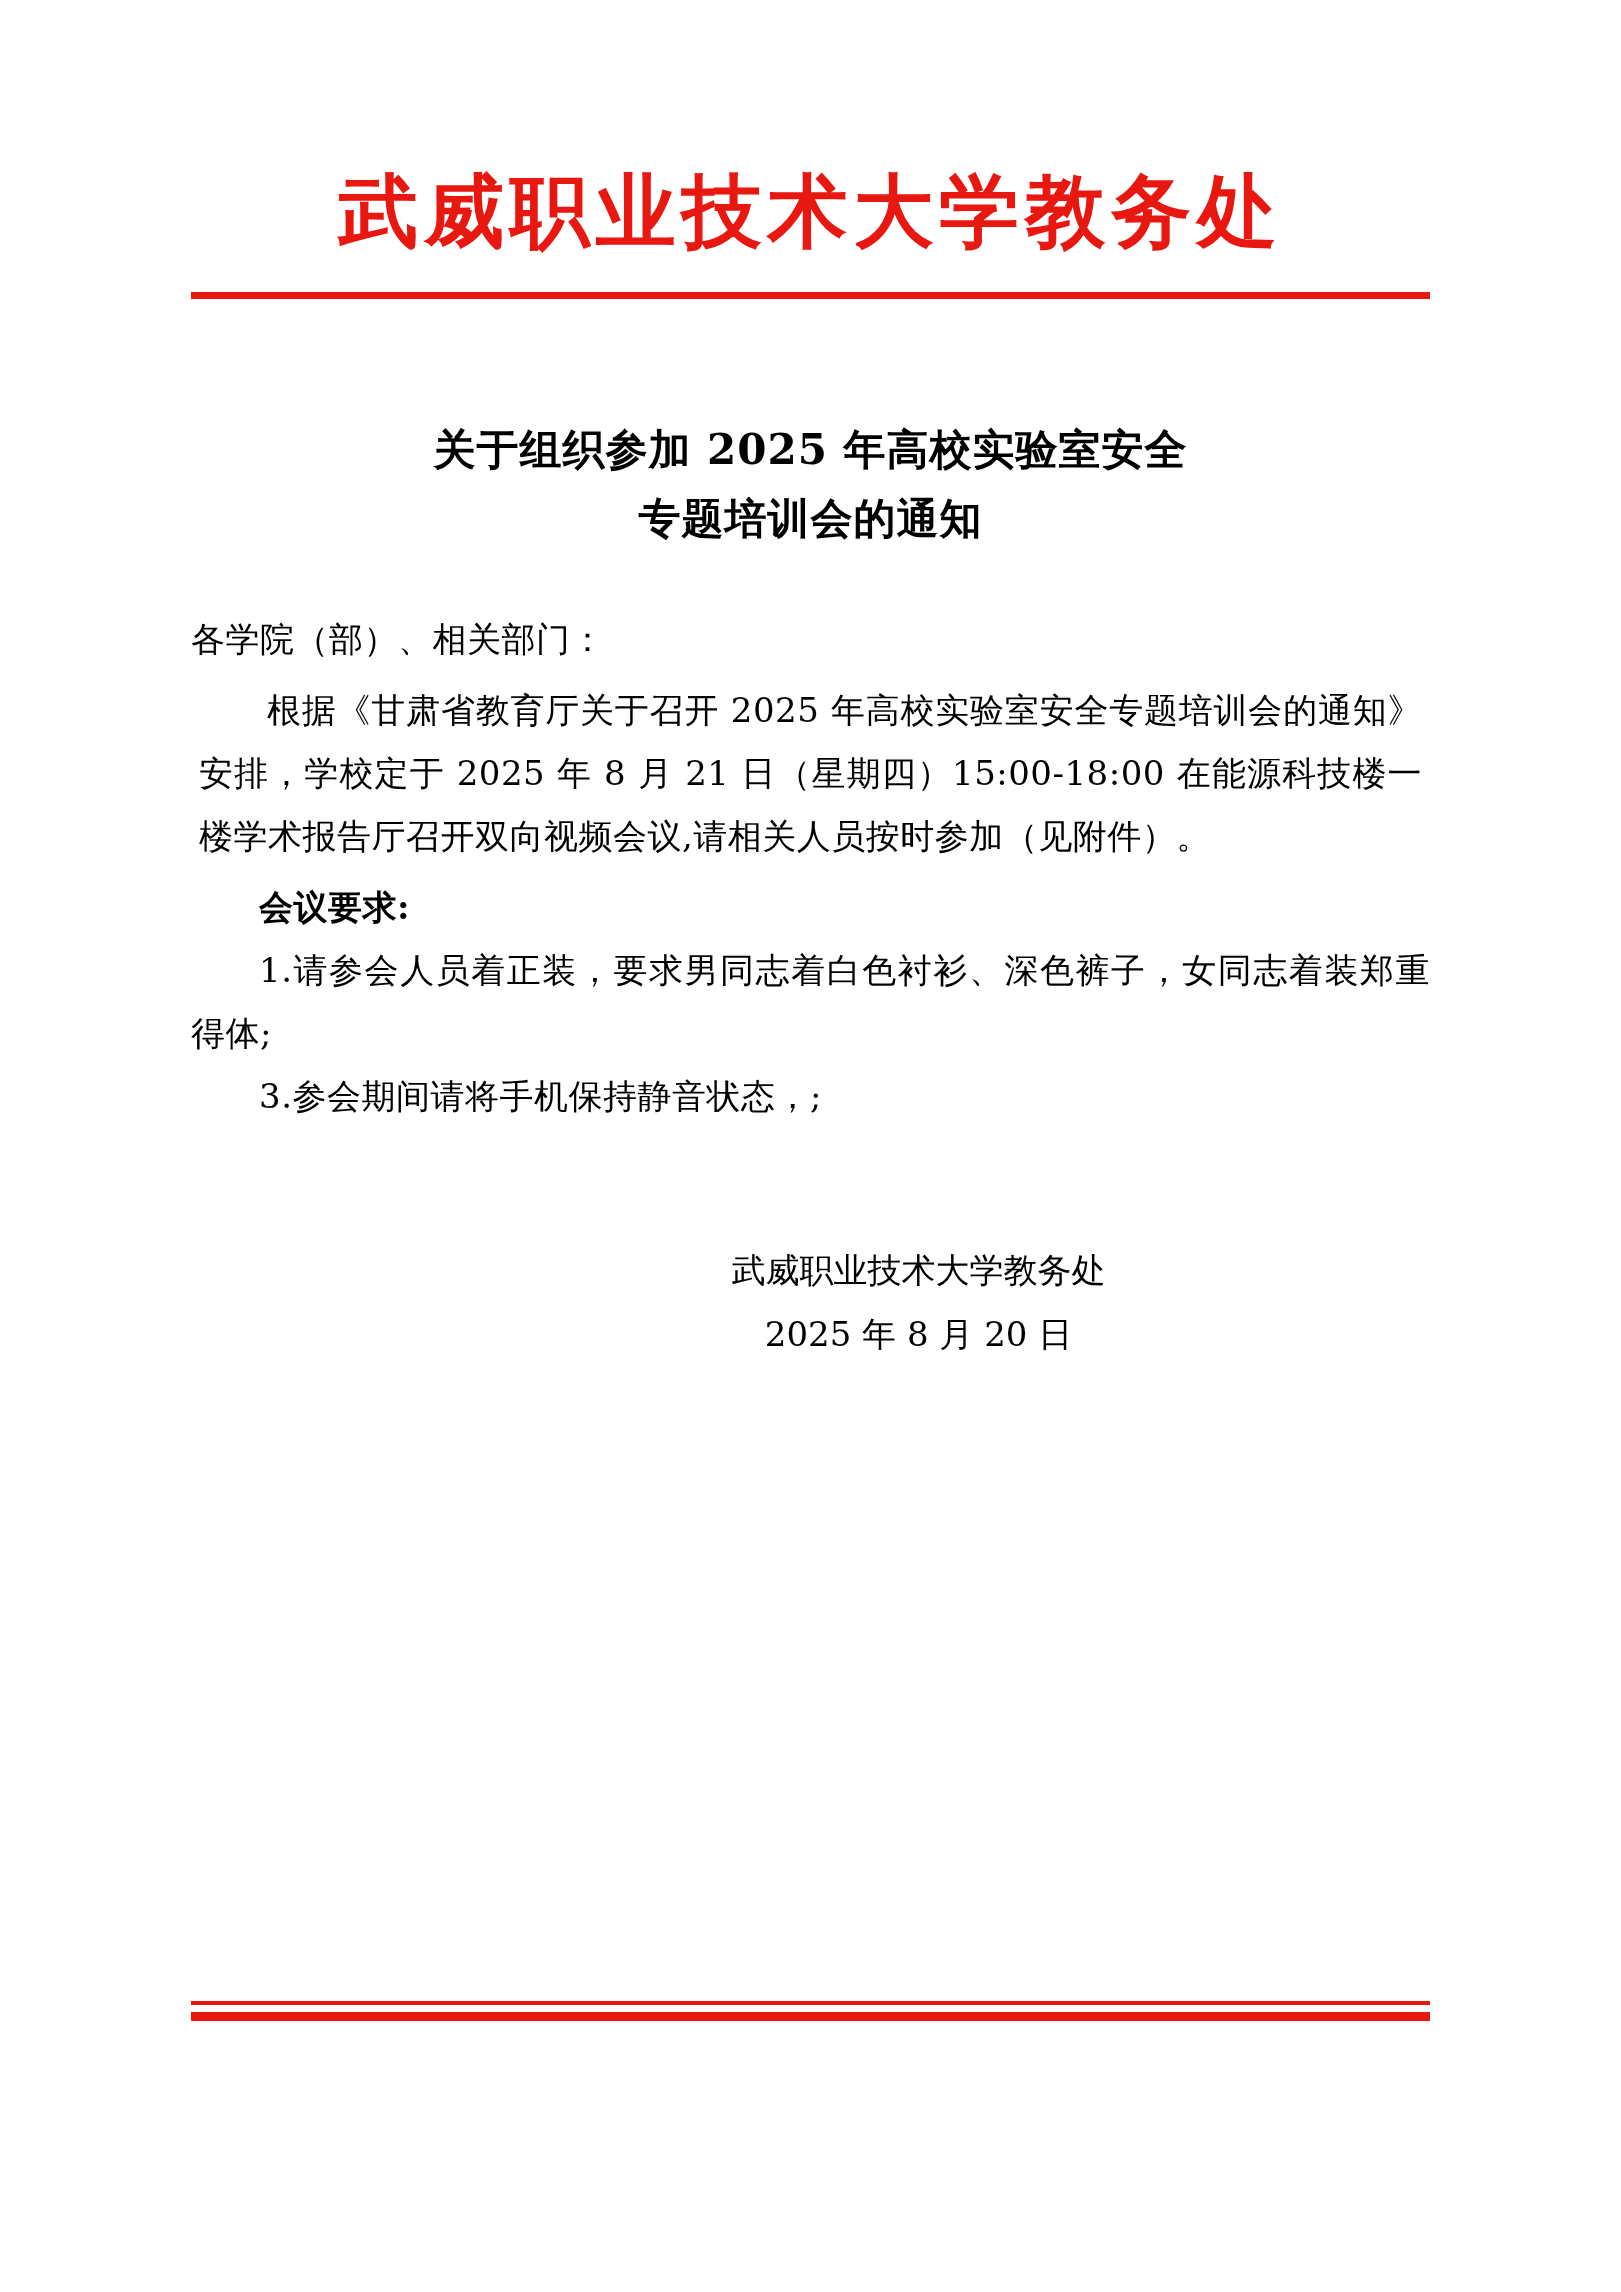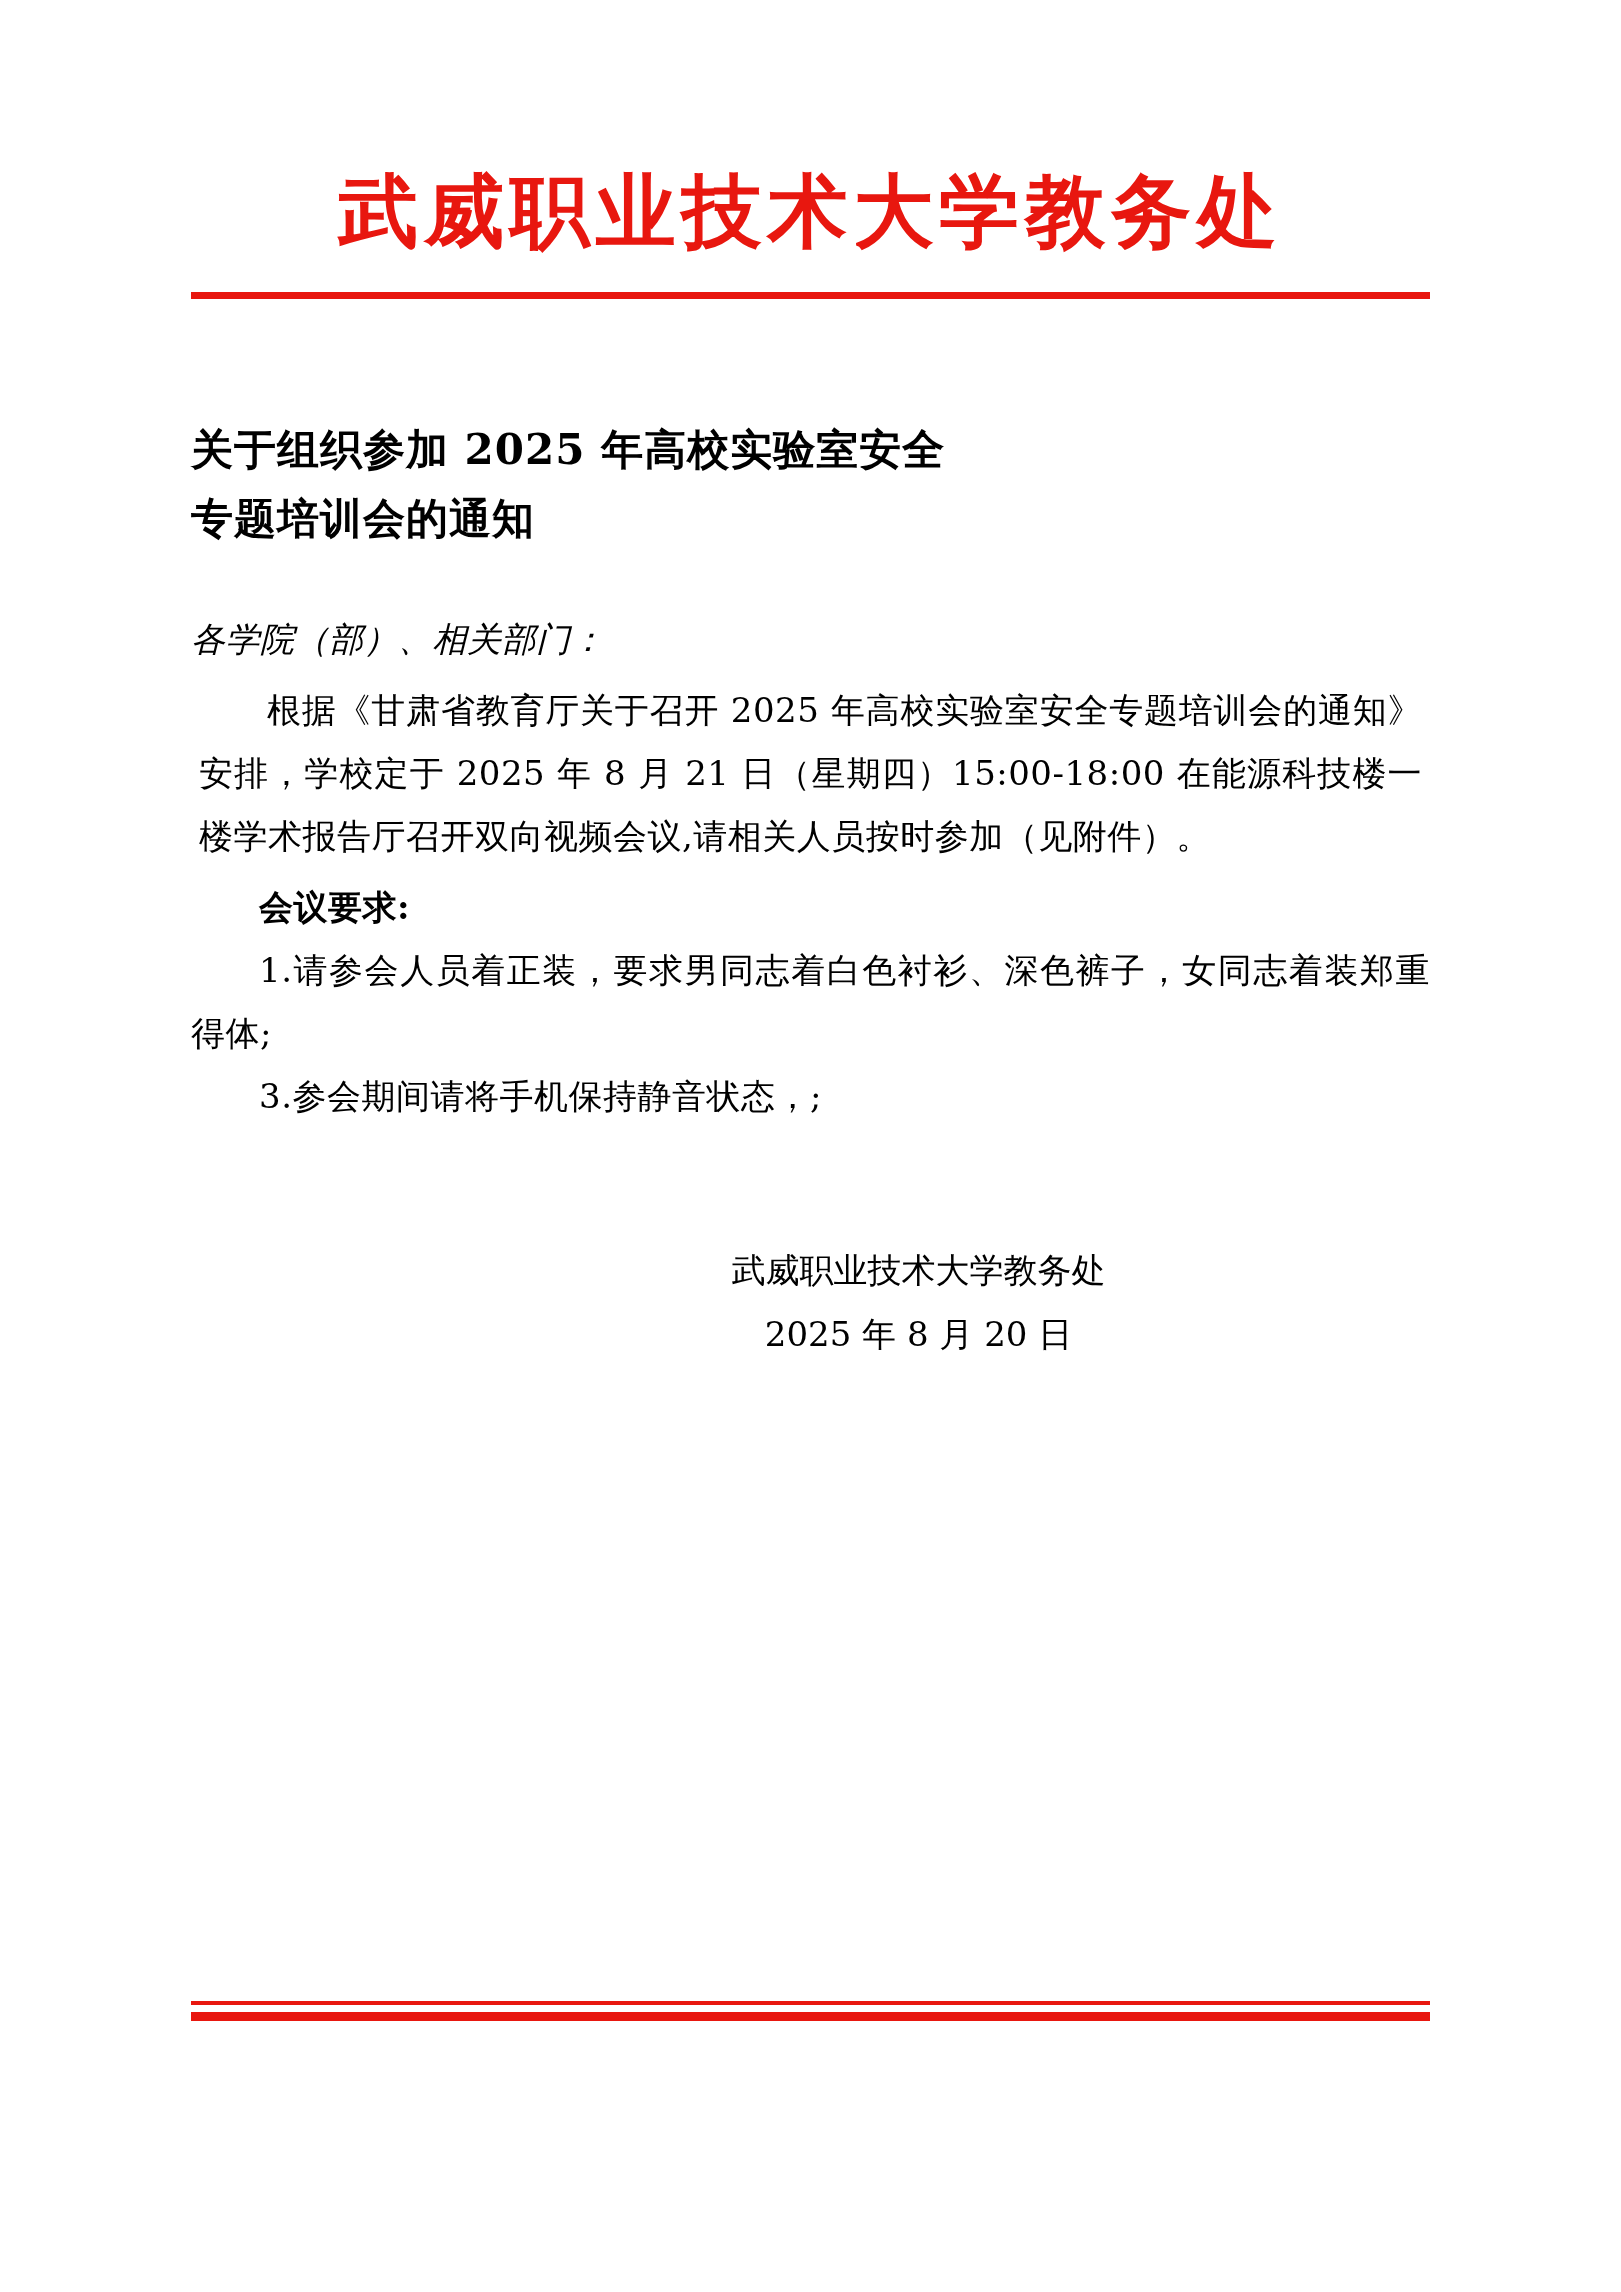--- a/index.html
+++ b/index.html
@@ -41,40 +41,40 @@
   }
   .rule-thick {
     margin-top: 37px;
     height: 6.9px;
     background: #e8170f;
   }
 
   
   .doc-title {
     margin-top: 116px;
+    text-align: center;
     font-weight: bold;
     font-size: 42px;
     line-height: 1.65;
     letter-spacing: 1px;
   }
   .doc-title-line {
     display: block;
   }
 
   
   .body-block {
     margin-top: 55px;
     font-size: 34px;
     line-height: 1.85;
     letter-spacing: 0.5px;
     text-align: justify;
   }
   .salutation {
     margin-bottom: 2px;
-    font-style: italic;
   }
   .para {
     text-indent: 2em;
     margin: 8px;
   }
   .para.tight {
     margin: 0;
   }
   .subhead {
     text-indent: 2em;

